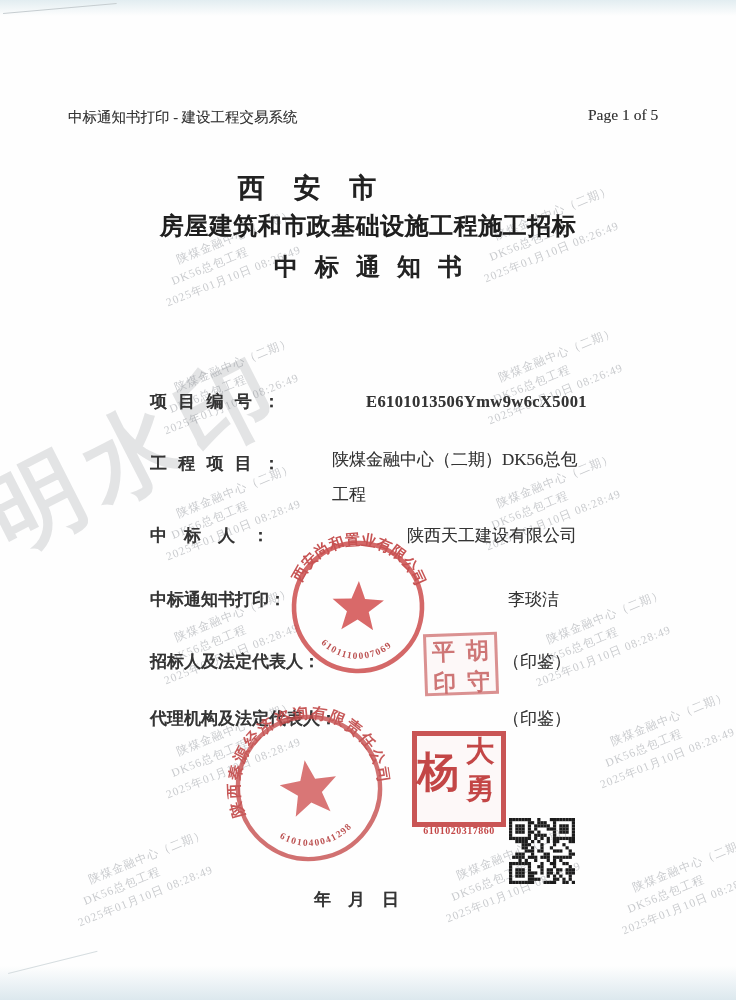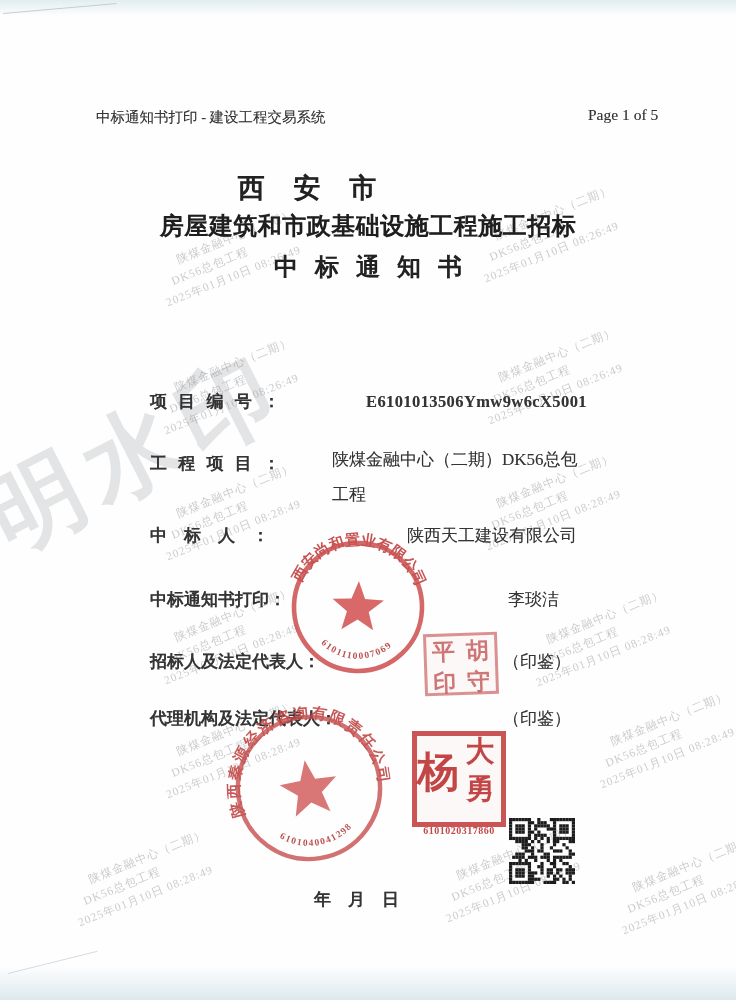--- a/index.html
+++ b/index.html
@@ -8,21 +8,21 @@
     font-family:"Liberation Serif","DejaVu Serif",serif;color:#333;
   }
   .abs{position:absolute;}
   .txt{color:#343434;text-shadow:0 0 .5px rgba(70,70,70,.45);white-space:nowrap;}
   
   .edge-top{position:absolute;top:0;left:0;right:0;height:16px;background:linear-gradient(180deg,#e2edf1 0%,rgba(255,255,255,0) 100%);}
   .edge-bottom{position:absolute;bottom:0;left:0;right:0;height:34px;background:linear-gradient(0deg,#dce8ee 0%,rgba(255,255,255,0) 100%);}
   .corner-line{position:absolute;top:13px;left:3px;width:114px;border-top:1.6px solid #c6cdd0;transform:rotate(-5deg);transform-origin:left top;}
   .corner-line2{position:absolute;bottom:26px;left:8px;width:92px;border-top:1.2px solid #d6dde0;transform:rotate(-14deg);transform-origin:left top;}
   
-  .hdr-left{left:96px;top:108px;font-size:14.5px;}
+  .hdr-left{left:68px;top:108px;font-size:14.5px;}
   .hdr-right{left:588px;top:106px;font-size:15.5px;}
   
   .t-city{left:0;top:170px;width:614px;text-align:center;font-size:27px;font-weight:700;word-spacing:22px;color:#222;}
   .t-sub{left:0;top:210px;width:736px;text-align:center;font-size:24px;font-weight:700;color:#1e1e1e;letter-spacing:.5px;}
   .t-doc{left:0;top:251px;width:736px;text-align:center;font-size:24px;font-weight:700;word-spacing:11px;color:#222;}
   .t-ref{left:0;top:306px;width:736px;text-align:center;font-size:17px;font-weight:600;}
   
   .lbl{font-size:17px;font-weight:600;}
   .val{font-size:17px;}
   .latin{font-size:16.5px;letter-spacing:.4px;font-weight:600;}

